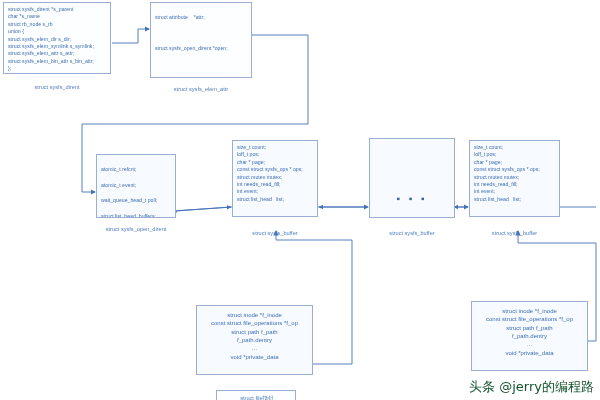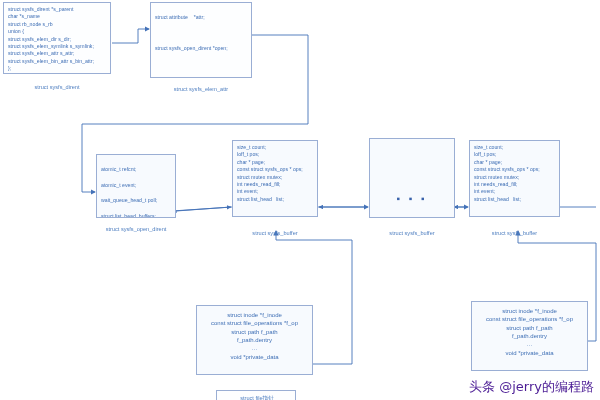--- a/index.html
+++ b/index.html
@@ -46,21 +46,21 @@
     text-align:center;
     color:#3a62ab;
     font-size:10px;
     letter-spacing:3px;
     font-weight:bold;
   }
   .watermark{
     position:absolute;
     right:6px;bottom:4px;
     font-size:13px;
-    color:#4c1d95;
+    color:#14532d;
     font-family:"DejaVu Sans", sans-serif;
     white-space:nowrap;
   }
 </style>
 </head>
 <body>
 
 <div id="canvas">
 
   <svg class="wires" viewBox="0 0 600 400">

